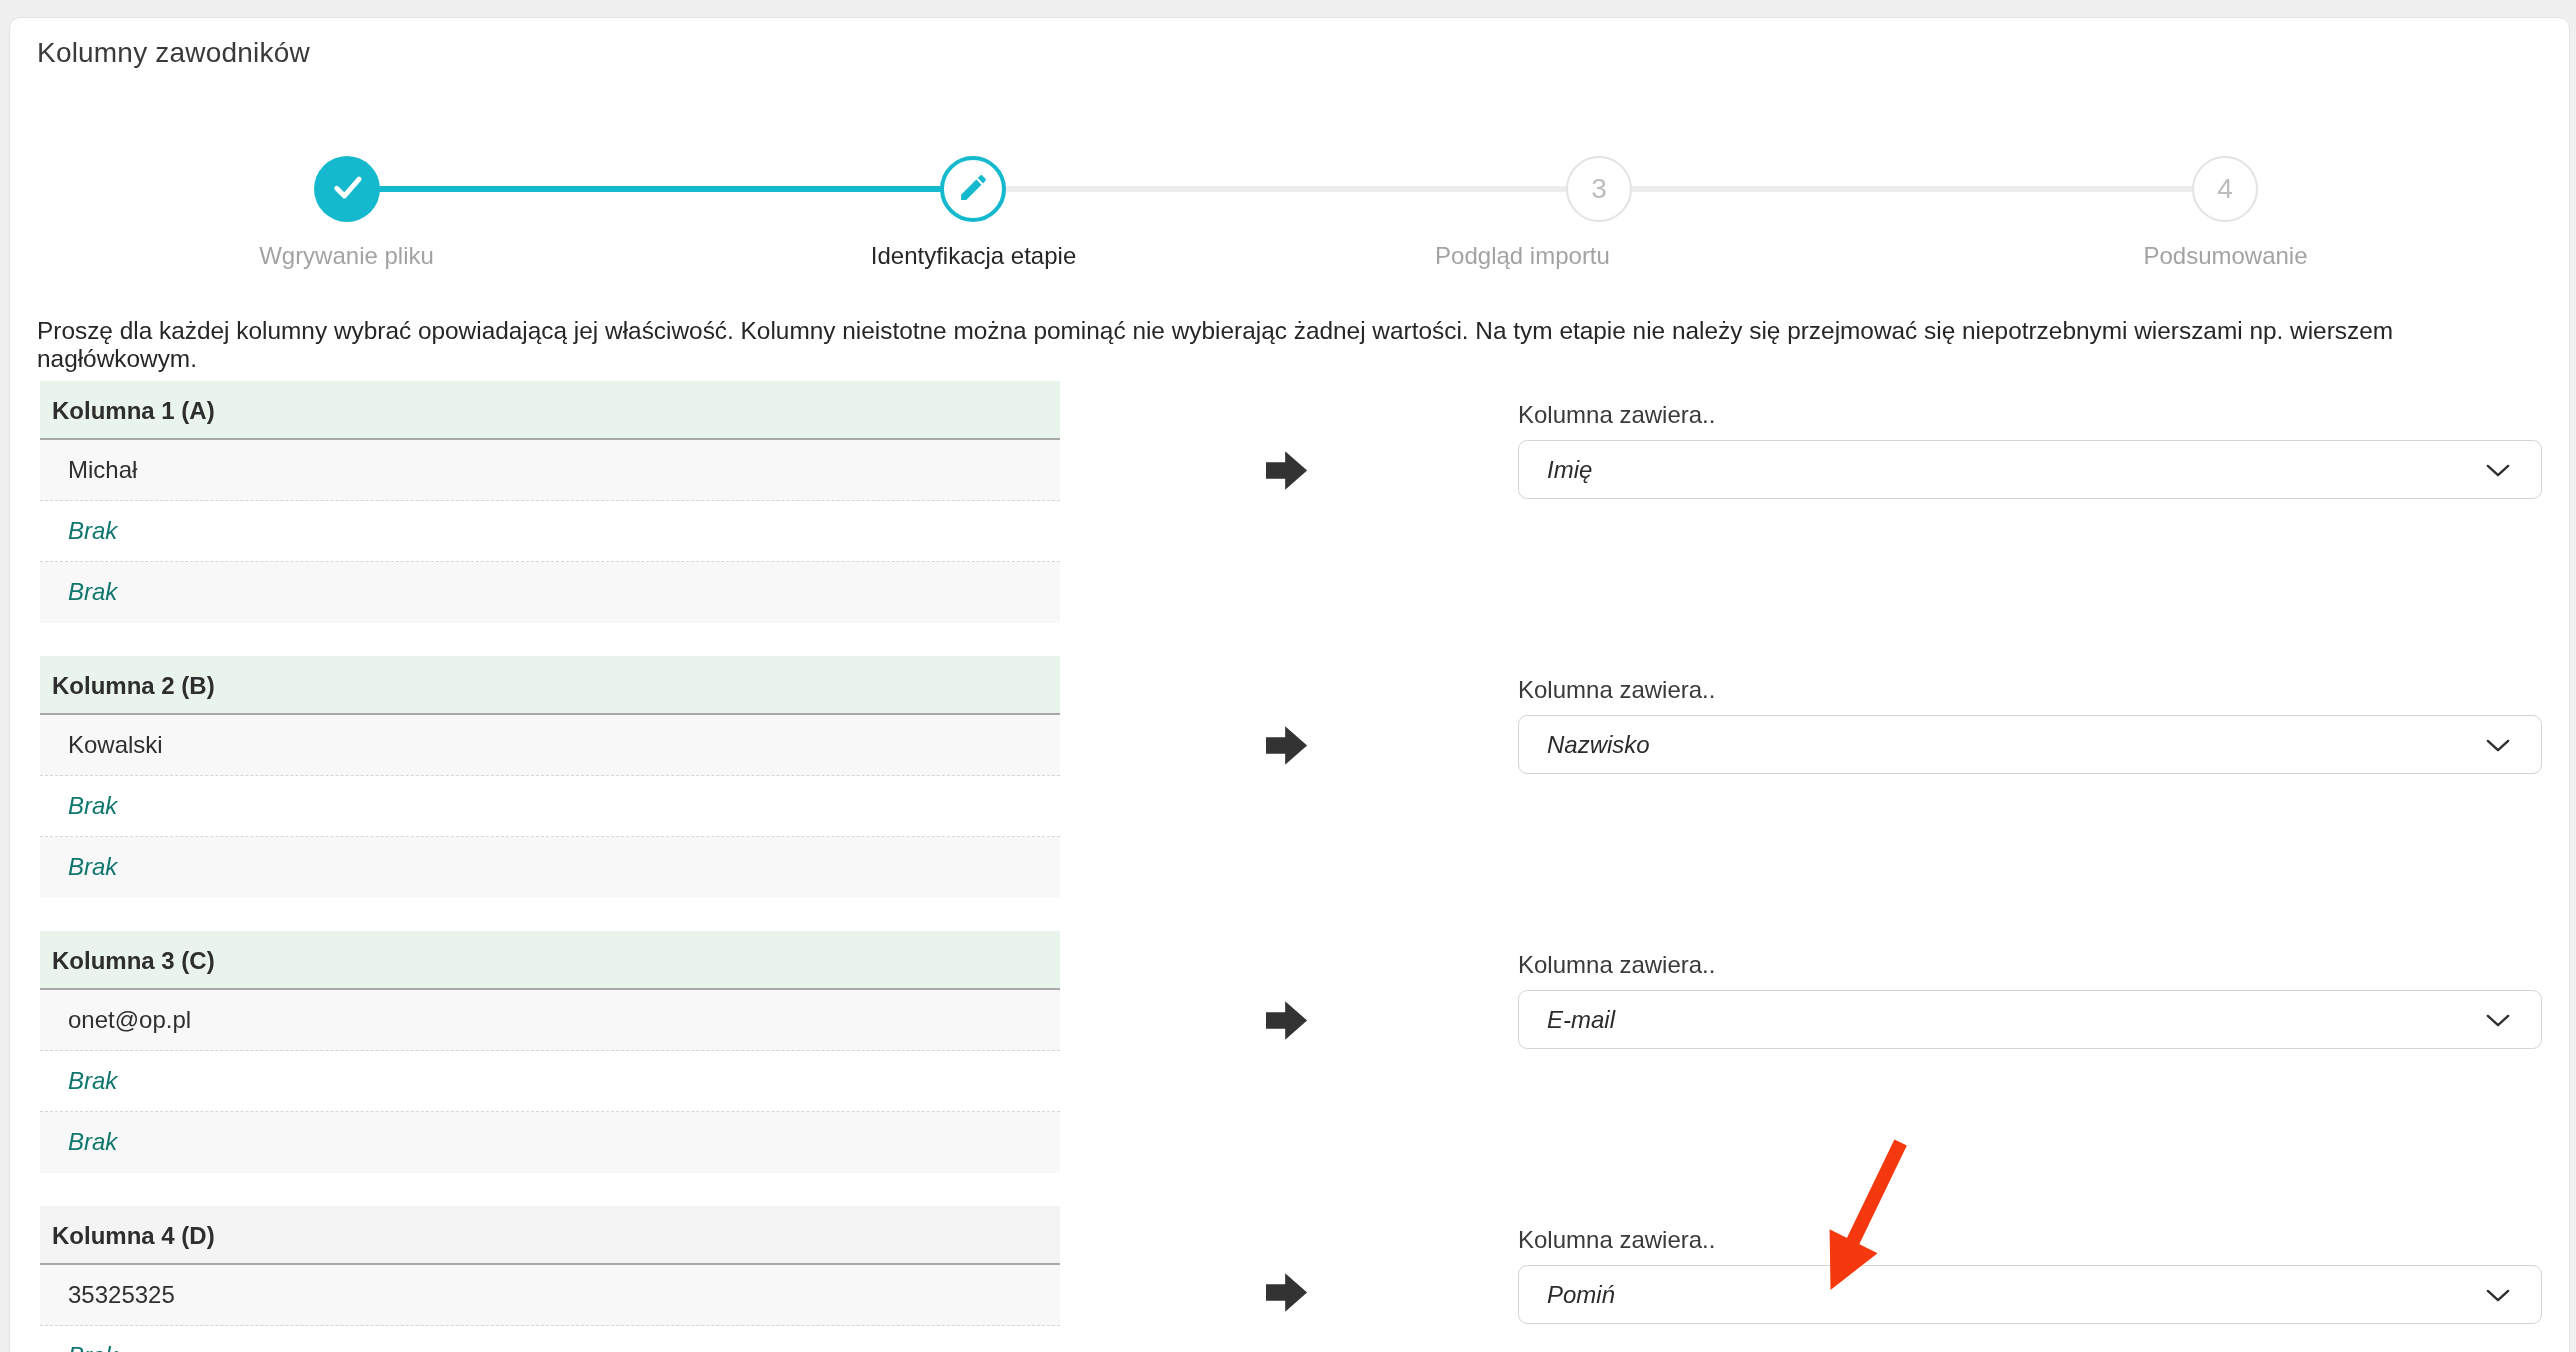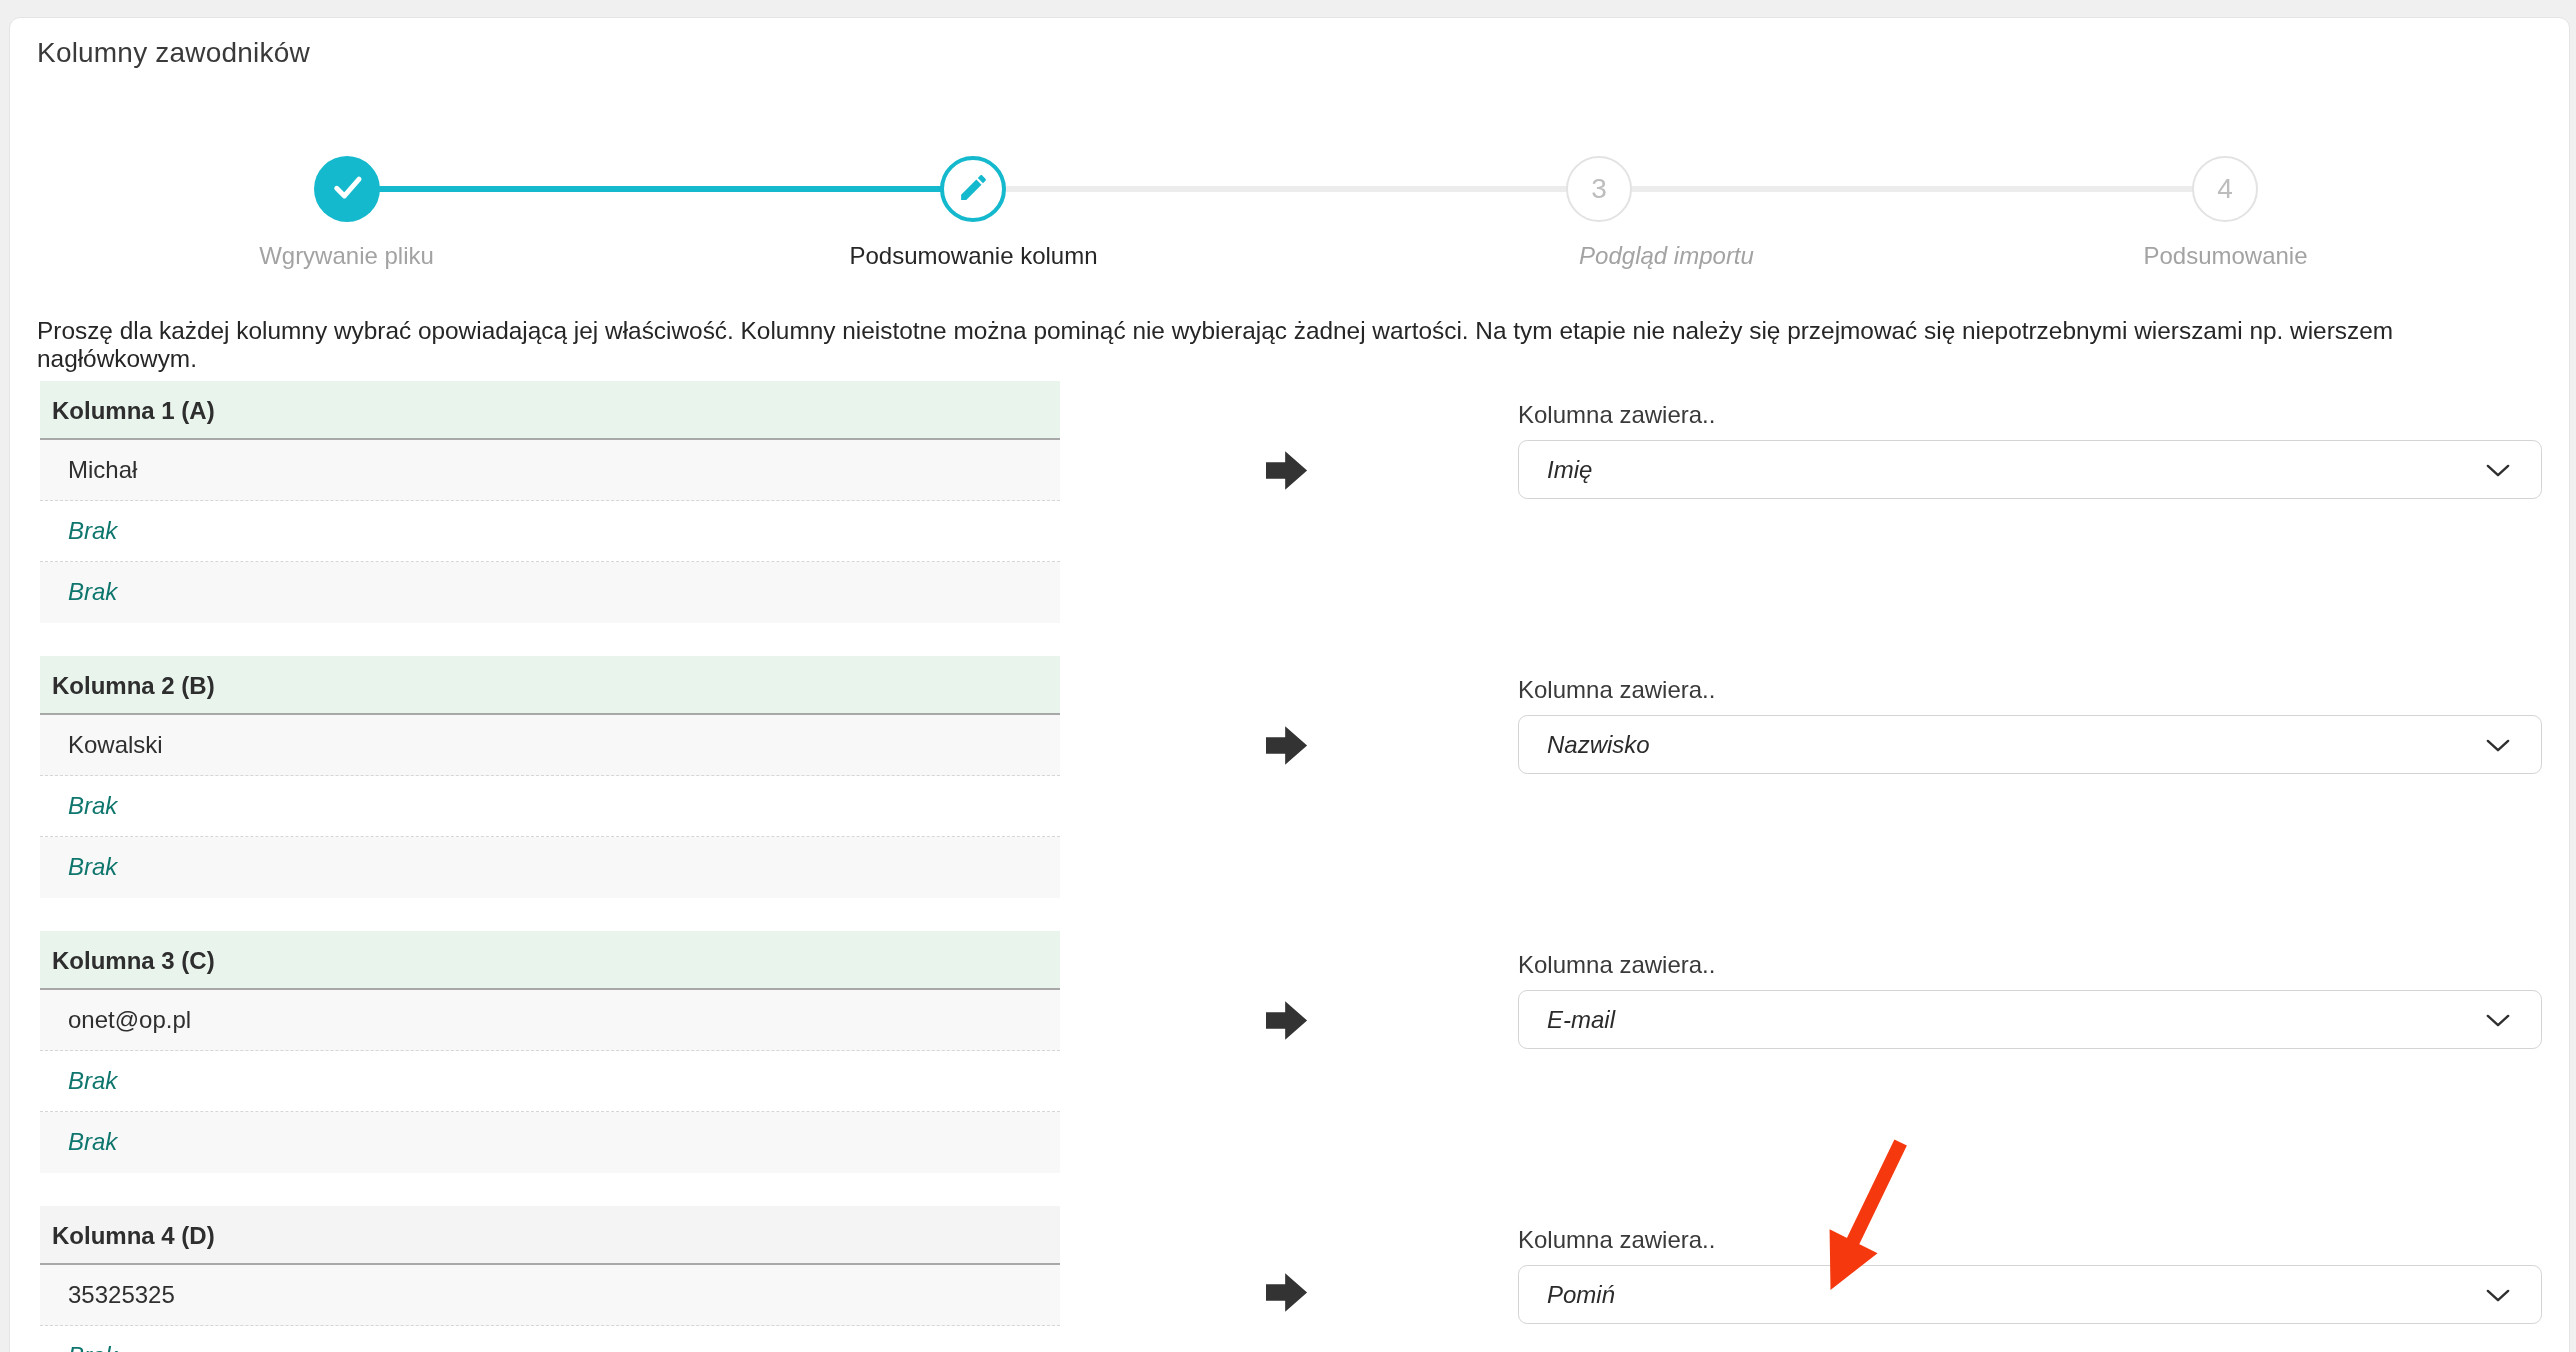--- a/index.html
+++ b/index.html
@@ -37,21 +37,21 @@
   .step-circle.c2{ left:940px; border:4.6px solid #15b9cd; }
   .step-circle.c3{ left:1566px; border:2.8px solid #e3e3e3; }
   .step-circle.c4{ left:2192px; border:2.8px solid #e3e3e3; }
   .step-num{ font-size:28px; color:#bdbdbd; }
   .step-label{
     position:absolute; top:242px; width:461px;
     text-align:center; font-size:24px; color:#a3a3a3;
   }
   .step-label.l1{ left:116px; }
   .step-label.l2{ left:743px; color:#262626; }
-  .step-label.l3{ left:1436px;font-style:italic; }
+  .step-label.l3{ left:1292px; }
   .step-label.l4{ left:1995px; }
 
   .instruction{
     position:absolute; left:37px; top:317px;
     font-size:24.4px; color:#262626; width:2510px;
   }
 
   
   .map-section{ position:absolute; left:0; width:2576px; }
   .s1{ top:381px; } .s2{ top:656px; } .s3{ top:931px; } .s4{ top:1206px; }
@@ -121,21 +121,21 @@
   </span>
 </div>
 <div class="step-circle c3">
   <span class="step-num">3</span>
 </div>
 <div class="step-circle c4">
   <span class="step-num">4</span>
 </div>
 
 <div class="step-label l1">Wgrywanie pliku</div>
-<div class="step-label l2">Podsumowanie kolumn</div>
+<div class="step-label l2">Identyfikacja etapie</div>
 <div class="step-label l3">Podgląd importu</div>
 <div class="step-label l4">Podsumowanie</div>
 
 <div class="instruction">Proszę dla każdej kolumny wybrać opowiadającą jej właściwość. Kolumny nieistotne można pominąć nie wybierając żadnej wartości. Na tym etapie nie należy się przejmować się niepotrzebnymi wierszami np. wierszem nagłówkowym.</div>
 
 <div class="map-section s1">
   <div class="preview-table">
     <div class="pt-header">Kolumna 1 (A)</div>
     <div class="pt-row odd">Michał</div>
     <div class="pt-row even empty">Brak</div>

